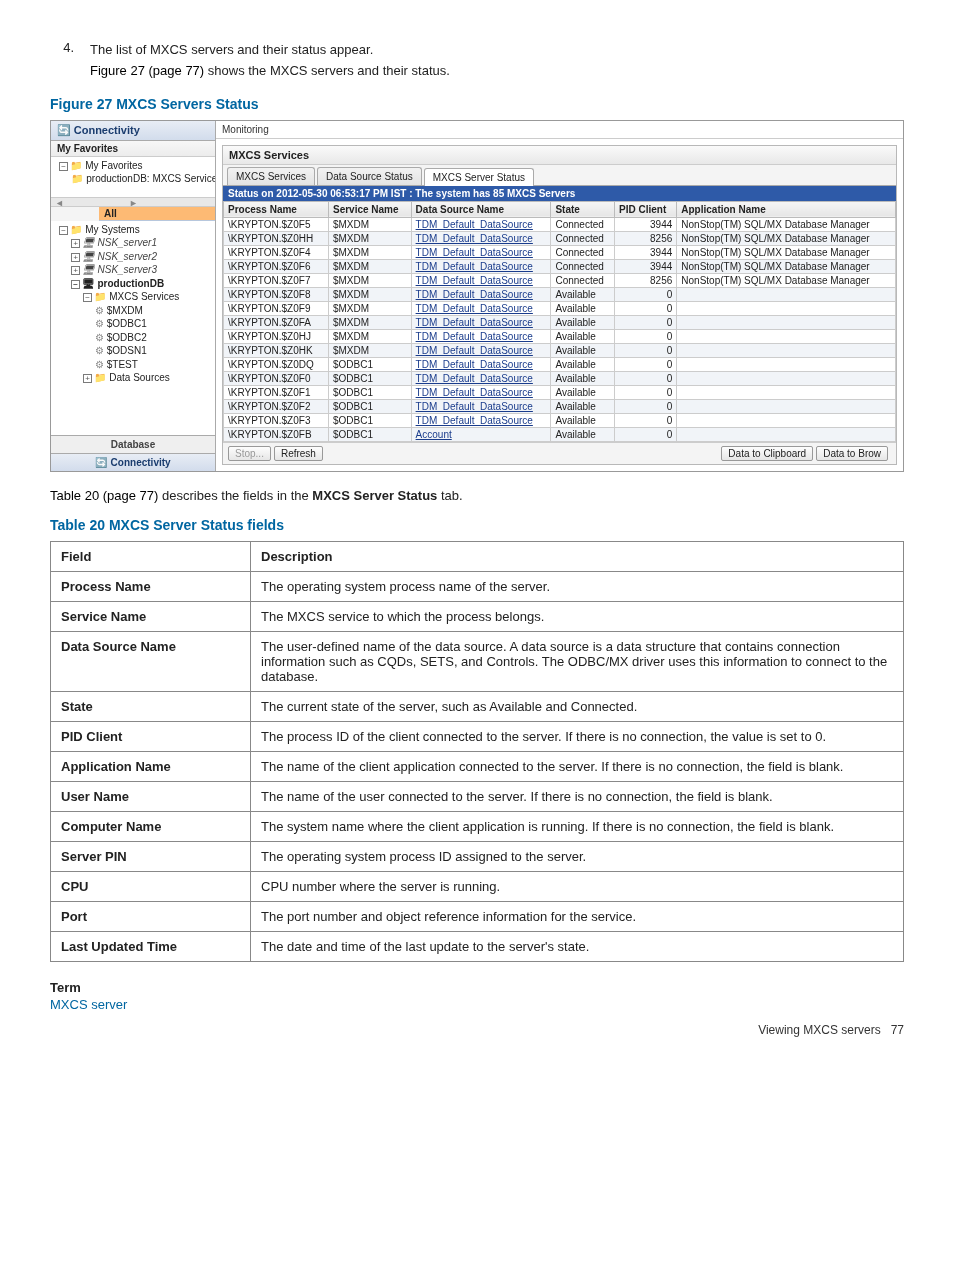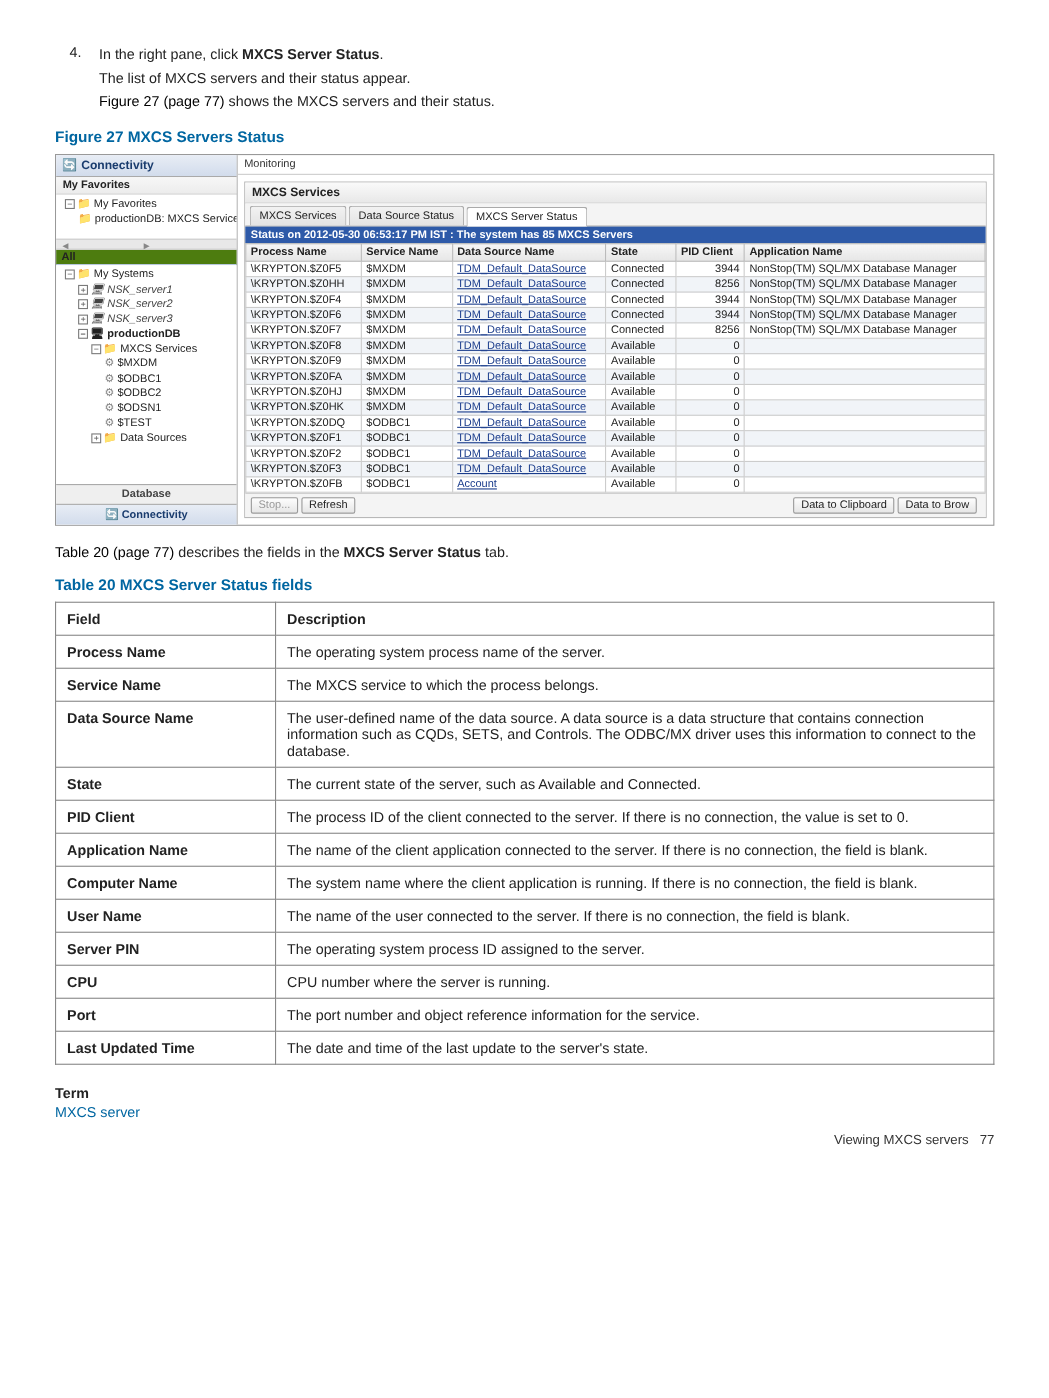--- a/index.html
+++ b/index.html
@@ -39,21 +39,21 @@
   .nav-section { background: linear-gradient(#f7f7f7,#ececec); font-weight:bold; font-size:10px; padding:2px 6px; border-bottom:1px solid #ccc;}
   .tree { background:#fff; flex:1; padding:2px 2px; line-height:1.35; font-size:10px; overflow:hidden;}
   .tree div { white-space:nowrap; }
   .ind1{padding-left:6px}.ind2{padding-left:18px}.ind3{padding-left:30px}.ind4{padding-left:42px}
   .ic{display:inline-block;width:9px;height:9px;border:1px solid #7a7a7a;text-align:center;line-height:7px;font-size:8px;margin-right:2px;background:#fff;color:#555;}
   .fold{color:#caa23a;}
   .gear{color:#888;}
   .ital{font-style:italic;color:#444;}
   .bold{font-weight:bold;}
   .hr-row{background:#e8e8e8;height:10px;border-top:1px solid #ccc;border-bottom:1px solid #ccc;position:relative;font-size:9px;color:#888;padding:0 4px;}
-  .all-row{background:#4d7c0f;font-weight:bold;padding:1px 5px;border-bottom:1px solid #b7c7dd;}
+  .all-row{background:#fdba74;font-weight:bold;padding:1px 5px;border-bottom:1px solid #b7c7dd;margin-left:48px;}
   .nav-bottom{margin-top:auto;}
   .nav-tab{padding:3px 6px;border-top:1px solid #aaa;font-weight:bold;font-size:10px;text-align:center;}
   .nav-tab.blue{background:linear-gradient(#e8edf5,#d2dcec);color:#1a3c6e;}
   .nav-tab.plain{background:#efefef;color:#444;}
 
   .main{flex:1;display:flex;flex-direction:column;}
   .crumb{padding:3px 6px;border-bottom:1px solid #ccc;font-size:10px;color:#333;}
   .panel{margin:6px;border:1px solid #b8b8b8;}
   .panel-title{background:linear-gradient(#fafafa,#e8e8e8);font-weight:bold;padding:3px 6px;border-bottom:1px solid #ccc;font-size:11px;}
   .tabs{display:flex;gap:0;padding:2px 4px 0 4px;background:#f4f4f4;border-bottom:1px solid #aaa;font-size:10px;}
@@ -81,23 +81,20 @@
   .term-label{font-weight:bold;}
   .term-val{color:#0066a1;margin-top:2px;}
   .footer{margin-top:11px;font-size:12px;color:#333;text-align:right;}
 </style>
 </head>
 <body>
 
 <div class="step">
   <div class="step-num">4.</div>
   <div class="step-body">
-    <div>
-      <span>In the right pane, click </span><b>MXCS Server Status</b><span>.</span>
-    </div>
     <div>The list of MXCS servers and their status appear.</div>
     <div>
       <span class="link">Figure 27 (page 77)</span><span> shows the MXCS servers and their status.</span>
     </div>
   </div>
 </div>
 
 <div class="caption">Figure 27 MXCS Servers Status</div>
 
 <div class="figure">
@@ -235,20 +232,28 @@
             </tr>
             <tr>
               <td>\KRYPTON.$Z0DQ</td>
               <td>$ODBC1</td>
               <td><span class="ds-link">TDM_Default_DataSource</span></td>
               <td>Available</td>
               <td class="pid">0</td>
               <td></td>
             </tr>
             <tr>
+              <td>\KRYPTON.$Z0F0</td>
+              <td>$ODBC1</td>
+              <td><span class="ds-link">TDM_Default_DataSource</span></td>
+              <td>Available</td>
+              <td class="pid">0</td>
+              <td></td>
+            </tr>
+            <tr>
               <td>\KRYPTON.$Z0F1</td>
               <td>$ODBC1</td>
               <td><span class="ds-link">TDM_Default_DataSource</span></td>
               <td>Available</td>
               <td class="pid">0</td>
               <td></td>
             </tr>
             <tr>
               <td>\KRYPTON.$Z0F2</td>
               <td>$ODBC1</td>
@@ -318,26 +323,26 @@
       </tr>
       <tr>
         <td class="f">PID Client</td>
         <td>The process ID of the client connected to the server. If there is no connection, the value is set to 0.</td>
       </tr>
       <tr>
         <td class="f">Application Name</td>
         <td>The name of the client application connected to the server. If there is no connection, the field is blank.</td>
       </tr>
       <tr>
+        <td class="f">User Name</td>
+        <td>The name of the user connected to the server. If there is no connection, the field is blank.</td>
+      </tr>
+      <tr>
         <td class="f">Computer Name</td>
         <td>The system name where the client application is running. If there is no connection, the field is blank.</td>
-      </tr>
-      <tr>
-        <td class="f">User Name</td>
-        <td>The name of the user connected to the server. If there is no connection, the field is blank.</td>
       </tr>
       <tr>
         <td class="f">Server PIN</td>
         <td>The operating system process ID assigned to the server.</td>
       </tr>
       <tr>
         <td class="f">CPU</td>
         <td>CPU number where the server is running.</td>
       </tr>
       <tr>

